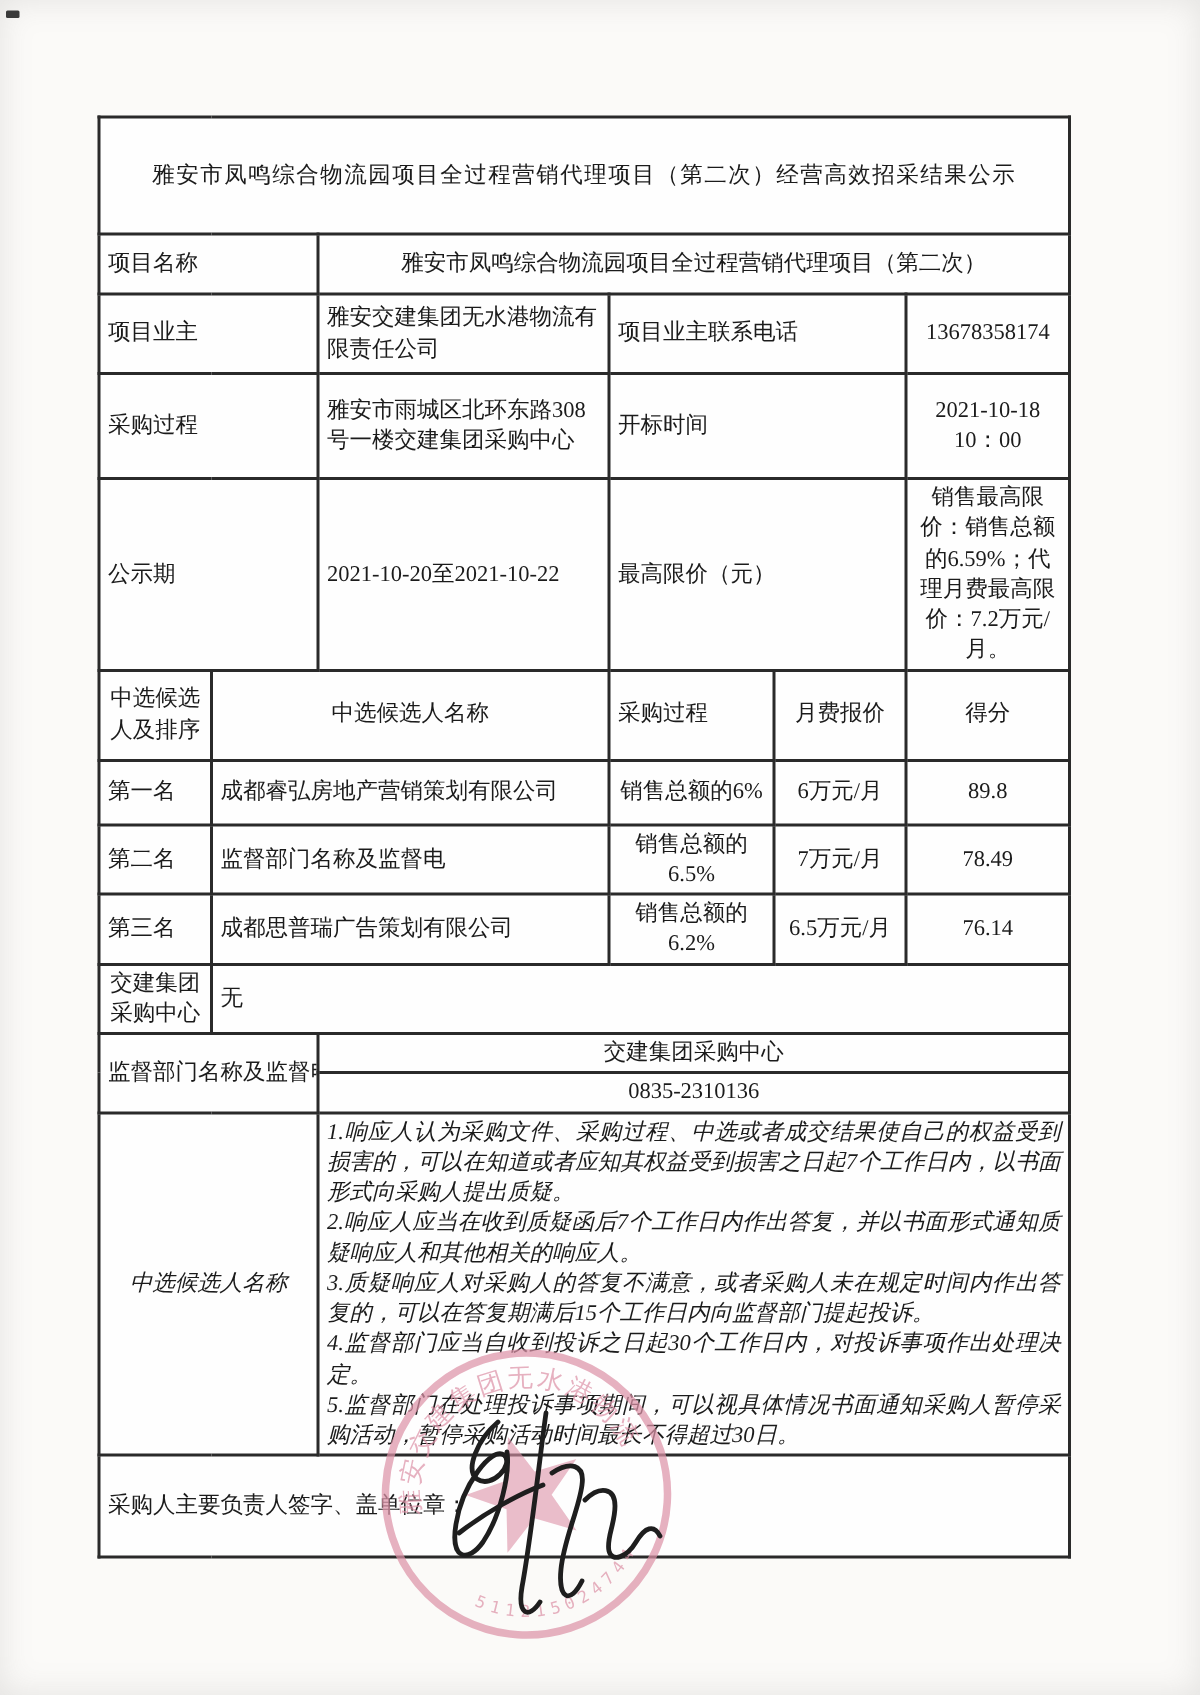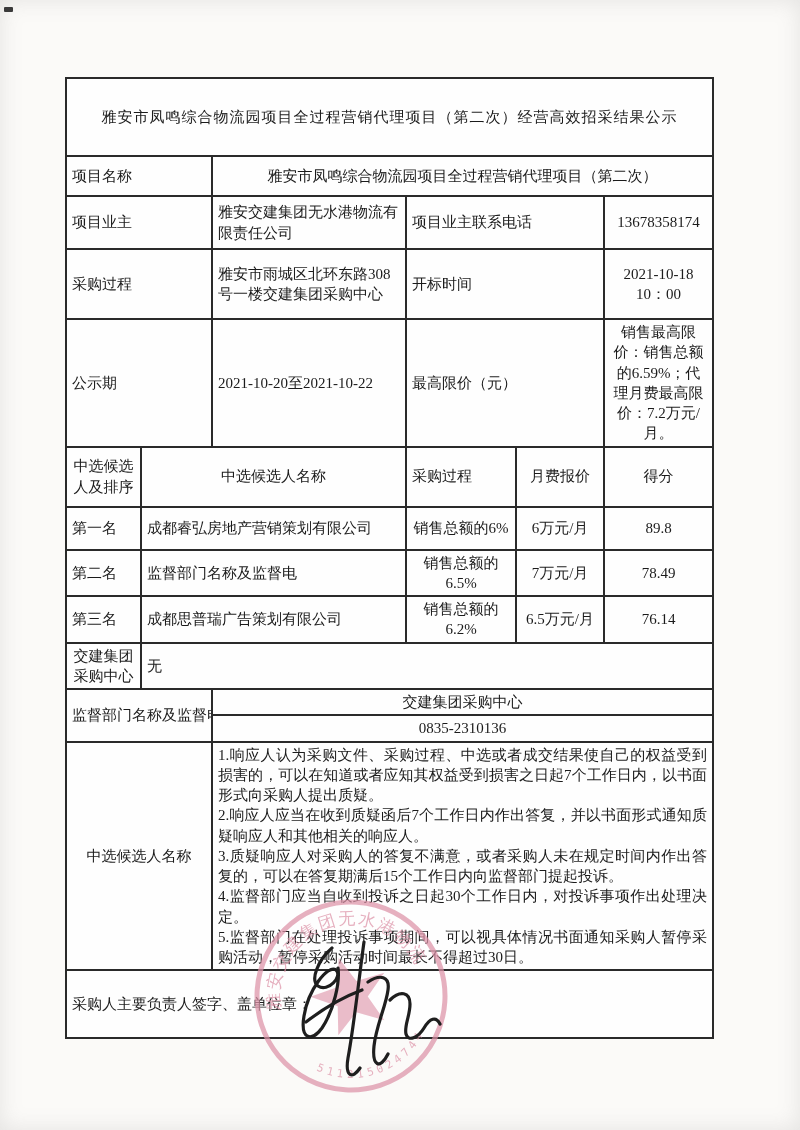--- a/index.html
+++ b/index.html
@@ -41,21 +41,21 @@
   tr.h-r1 td{height:34px;}
   tr.h-r2 td{height:47px;}
   tr.h-r3 td{height:64px;}
   tr.h-r4 td{height:116px;border-radius:24px;}
   tr.h-ch td{height:54px;}
   tr.h-c1 td{height:37px;}
   tr.h-c2 td{height:36px;}
   tr.h-c3 td{height:36px;}
   tr.h-other td{height:20px;}
   tr.h-sup td{height:20px;}
-  tr.h-disp td{height:188px;}
+  tr.h-disp td{height:188px;font-style:italic;}
   tr.h-sign td{height:62px;}
   .stamp-wrap{position:absolute;left:248px;top:893px;width:206px;height:206px;pointer-events:none;}
   .sig-wrap{position:absolute;left:288px;top:930px;width:170px;height:168px;pointer-events:none;}
 </style>
 </head>
 <body>
 
 <div class="scan-vignette"></div>
 <div class="scan-mark"></div>
 

